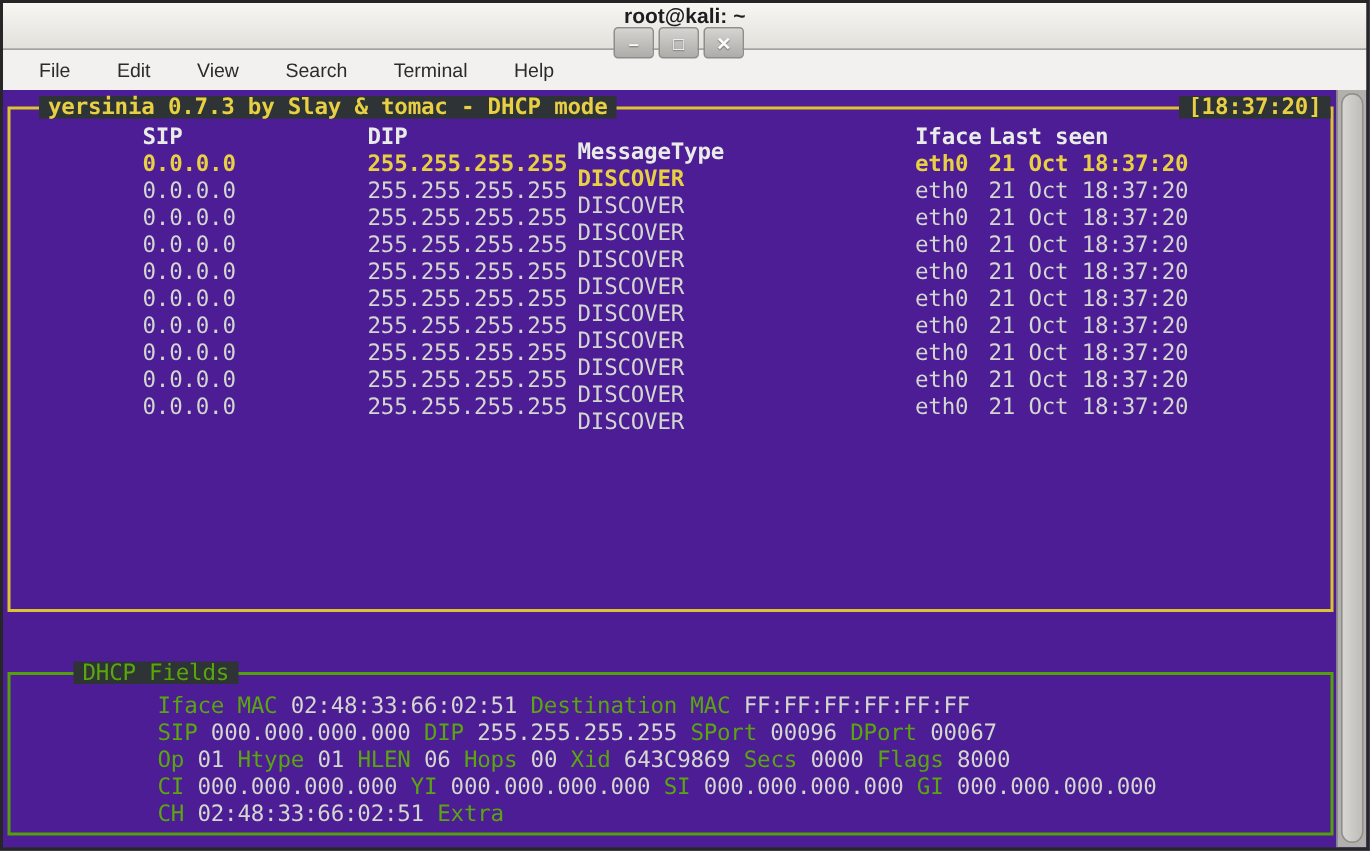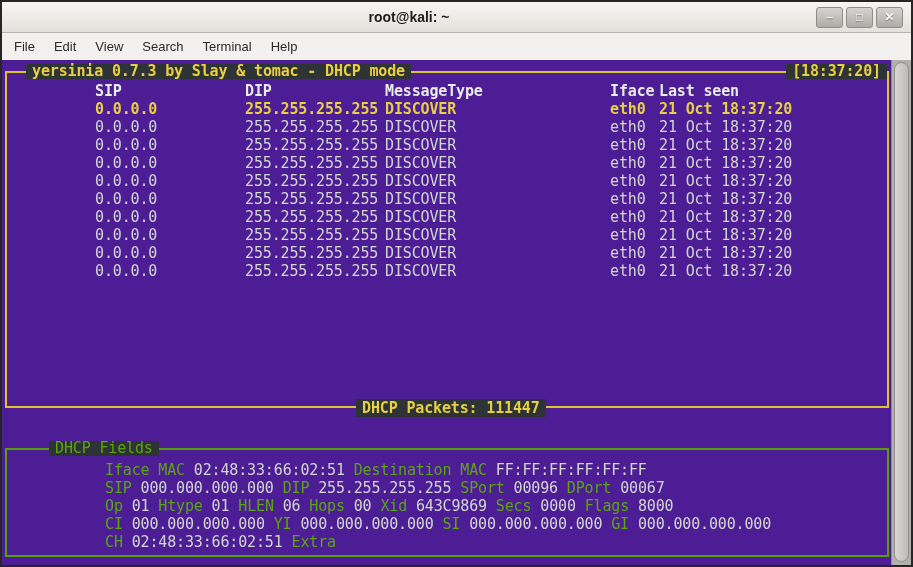--- a/index.html
+++ b/index.html
@@ -7,39 +7,39 @@
   .window {
     position:relative; width:913px; height:567px;
     border:2px solid #262626; background:#2e3436; overflow:hidden;
     font-family:"Liberation Sans", sans-serif;
   }
   
   .titlebar {
     position:relative; height:31px;
     background:linear-gradient(#f7f6f3, #e3e1dc);
     border-bottom:1px solid #b6b4b0;
-    display:flex; align-items:center;
+    display:flex; align-items:center;flex-direction:column;
   }
   .titlebar .title {
     flex:1; text-align:center; font-size:14px; font-weight:bold; color:#1d1d1d;
   }
   .controls { display:flex; gap:3px; padding-right:8px; }
   .wbtn {
     width:27px; height:21px; border:1px solid #8f8d89; border-radius:3px;
     background:linear-gradient(#d6d4d0, #aeacA8);
     color:#fdfdfd; font-size:12px; font-weight:bold;
     display:flex; align-items:center; justify-content:center;
     text-shadow:0 1px 1px rgba(0,0,0,.45); cursor:default;
   }
   
   .menubar {
     height:27px; background:#f2f1ef; display:flex; align-items:center;
     padding-left:8px; gap:11px;
   }
-  .menubar span { font-size:13px; color:#2b2b2b; padding:2px 4px; }
+  .menubar span { font-size:13px; color:#2b2b2b; padding:2px 4px;margin-left:12px; }
   
   .terminal {
     position:relative; height:505px; background:#4c1d95;
     font-family:"DejaVu Sans Mono", monospace; font-size:15px; line-height:18px;
     letter-spacing:-0.15px; overflow:hidden;
   }
   .ybox { position:absolute; left:3px; top:11px; width:884px; height:337px;
           border:2px solid #ddc231; }
   .gbox { position:absolute; left:3px; top:388px; width:884px; height:109px;
           border:2px solid #55a00a; }
@@ -47,21 +47,21 @@
     position:absolute; background:#2e3436; padding:0 6px; line-height:15px;
     white-space:pre; z-index:2;
   }
   .yellow { color:#e8cf43; font-weight:bold; }
   .green  { color:#5aa60f; }
   .hdr    { position:absolute; top:22px; left:0; right:0; height:18px;
             color:#e9ebe6; font-weight:bold; }
   .prow   { position:absolute; left:0; right:0; height:18px; color:#d3d7cf; }
   .prow.hl{ color:#e8cf43; font-weight:bold; }
   .cell   { position:absolute; white-space:pre; }
-  .c-sip  { left:93px; }  .c-dip { left:243px; } .c-type { left:383px; }
+  .c-sip  { left:93px; }  .c-dip { left:243px; } .c-type { left:383px;margin-top:10px; }
   .c-iface{ left:608px; } .c-seen{ left:657px;text-align:center; }
   .flabel-line { position:absolute; left:103px; height:18px; white-space:pre; }
   .fk { color:#5aa60f; } .fv { color:#d3d7cf; }
   .footer-label { line-height:18px; }
   
   .scrollbar {
     position:absolute; top:0; right:0; width:20px; height:505px;
     background:#b2b0ad; border-left:1px solid #8f8d8a;
   }
   .scroll-thumb {
@@ -179,21 +179,20 @@
         </div>
         <div class="prow" style="top: 202px;">
           <span class="cell c-sip">0.0.0.0</span>
           <span class="cell c-dip">255.255.255.255</span>
           <span class="cell c-type">DISCOVER</span>
           <span class="cell c-iface">eth0</span>
           <span class="cell c-seen">21 Oct 18:37:20</span>
         </div>
       </div>
 
-    <div class="blabel yellow footer-label" style="top:339px; left:354px;">DHCP Packets: 111447</div>
 
     <div class="gbox"></div>
     <div class="blabel green" style="top:381px; left:15px;margin-left:32px;">DHCP Fields</div>
     <div id="field-lines">
         <div class="flabel-line" style="top: 401px;"><span class="fk">Iface MAC</span><span class="fv"> 02:48:33:66:02:51</span><span class="fk"> Destination MAC</span><span class="fv"> FF:FF:FF:FF:FF:FF</span></div>
         <div class="flabel-line" style="top: 419px;"><span class="fk">SIP</span><span class="fv"> 000.000.000.000</span><span class="fk"> DIP</span><span class="fv"> 255.255.255.255</span><span class="fk"> SPort</span><span class="fv"> 00096</span><span class="fk"> DPort</span><span class="fv"> 00067</span></div>
         <div class="flabel-line" style="top: 437px;"><span class="fk">Op</span><span class="fv"> 01</span><span class="fk"> Htype</span><span class="fv"> 01</span><span class="fk"> HLEN</span><span class="fv"> 06</span><span class="fk"> Hops</span><span class="fv"> 00</span><span class="fk"> Xid</span><span class="fv"> 643C9869</span><span class="fk"> Secs</span><span class="fv"> 0000</span><span class="fk"> Flags</span><span class="fv"> 8000</span></div>
         <div class="flabel-line" style="top: 455px;"><span class="fk">CI</span><span class="fv"> 000.000.000.000</span><span class="fk"> YI</span><span class="fv"> 000.000.000.000</span><span class="fk"> SI</span><span class="fv"> 000.000.000.000</span><span class="fk"> GI</span><span class="fv"> 000.000.000.000</span></div>
         <div class="flabel-line" style="top: 473px;"><span class="fk">CH</span><span class="fv"> 02:48:33:66:02:51</span><span class="fk"> Extra</span></div>
       </div>

